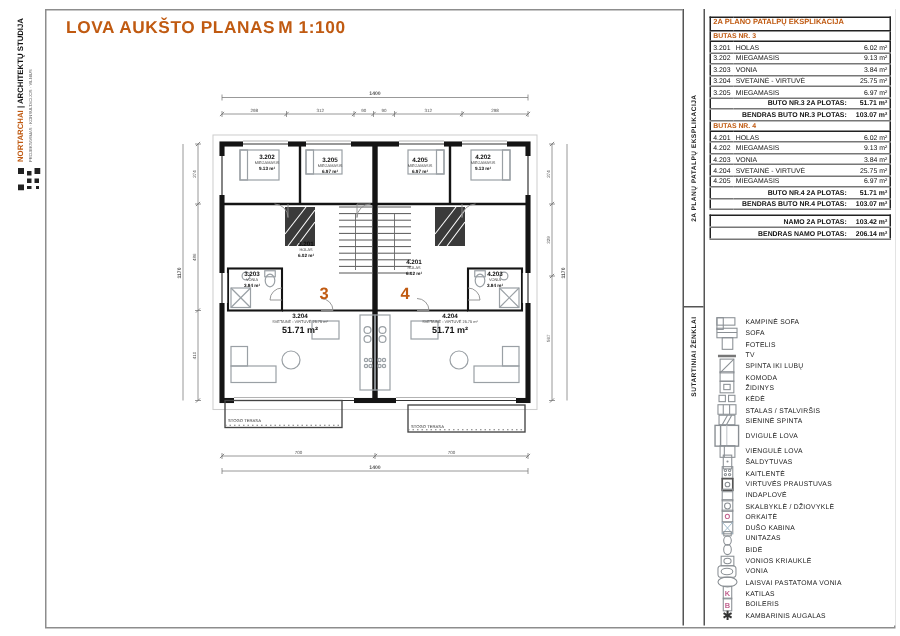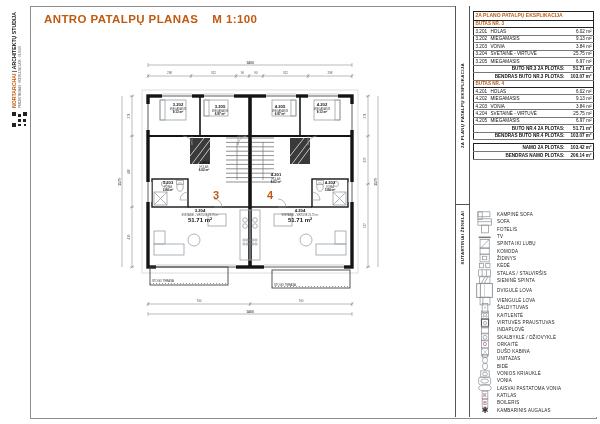--- a/index.html
+++ b/index.html
@@ -1,19 +1,19 @@
 <!DOCTYPE html>
 <html><head>
 <meta charset="utf-8">
 <style>
   html,body{margin:0;padding:0;}
   body{width:600px;height:424px;position:relative;background:#fff;font-family:"Liberation Sans","DejaVu Sans",sans-serif;overflow:hidden;}
   .frame{position:absolute;left:30px;top:6px;width:565px;height:411px;border:1px solid #8d8d8d;background:#fff;}
   .title{position:absolute;left:44px;top:13px;font-size:11.5px;font-weight:bold;color:#c05a11;letter-spacing:.4px;white-space:nowrap;}
-  .title .scale{margin-left:14px;}
+  .title .scale{margin-left:2px;}
   
   .logo{position:absolute;left:11px;top:8px;height:100px;display:flex;flex-direction:row;}
   .vtext{writing-mode:vertical-rl;transform:rotate(180deg);white-space:nowrap;}
   .logo .brandline{font-size:5.2px;font-weight:bold;color:#111;}
   .logo .brandline .brand{color:#c05a11;}
   .logo .tag{font-size:2.8px;color:#555;margin-left:1px;}
   .qr{position:absolute;left:12px;top:112px;}
   
   .rpanel{position:absolute;left:455px;top:6px;width:141px;height:411px;border-left:1px solid #555;background:#fff;}
   .vstrip{position:absolute;left:0;top:0;width:13px;height:411px;border-right:1px solid #555;}
@@ -51,21 +51,21 @@
   <rect x="0" y="0" width="4" height="4" fill="#222"></rect>
     <rect x="11" y="0" width="4" height="4" fill="#222"></rect>
   <rect x="0" y="11" width="4" height="4" fill="#222"></rect>
     <rect x="6" y="2" width="3" height="3" fill="#222"></rect>
   <rect x="6" y="7" width="3" height="3" fill="#222"></rect>
     <rect x="11" y="7" width="3" height="3" fill="#222"></rect>
   <rect x="6" y="12" width="3" height="2" fill="#222"></rect>
     <rect x="12" y="12" width="2" height="2" fill="#222"></rect>
 </svg>
 
-<div class="title"><span>ANTRO PATALPŲ PLANAS</span><span class="scale">M 1:100</span></div>
+<div class="title"><span>LOVA AUKŠTO PLANAS</span><span class="scale">M 1:100</span></div>
 
 <svg id="plan" viewBox="0 0 320 300" style="position:absolute;left:88px;top:52px;width:320px;height:300px">
 
   <rect x="54" y="38" width="216" height="183" fill="none" stroke="#cfcfcf" stroke-width="0.7"></rect>
 
   <rect x="60" y="44" width="204" height="171" fill="#ffffff" stroke="#141414" stroke-width="3.4"></rect>
 
   <line x1="162" y1="44" x2="162" y2="215" stroke="#141414" stroke-width="3.6"></line>
 
   <line x1="60" y1="84" x2="264" y2="84" stroke="#141414" stroke-width="1.8"></line>

